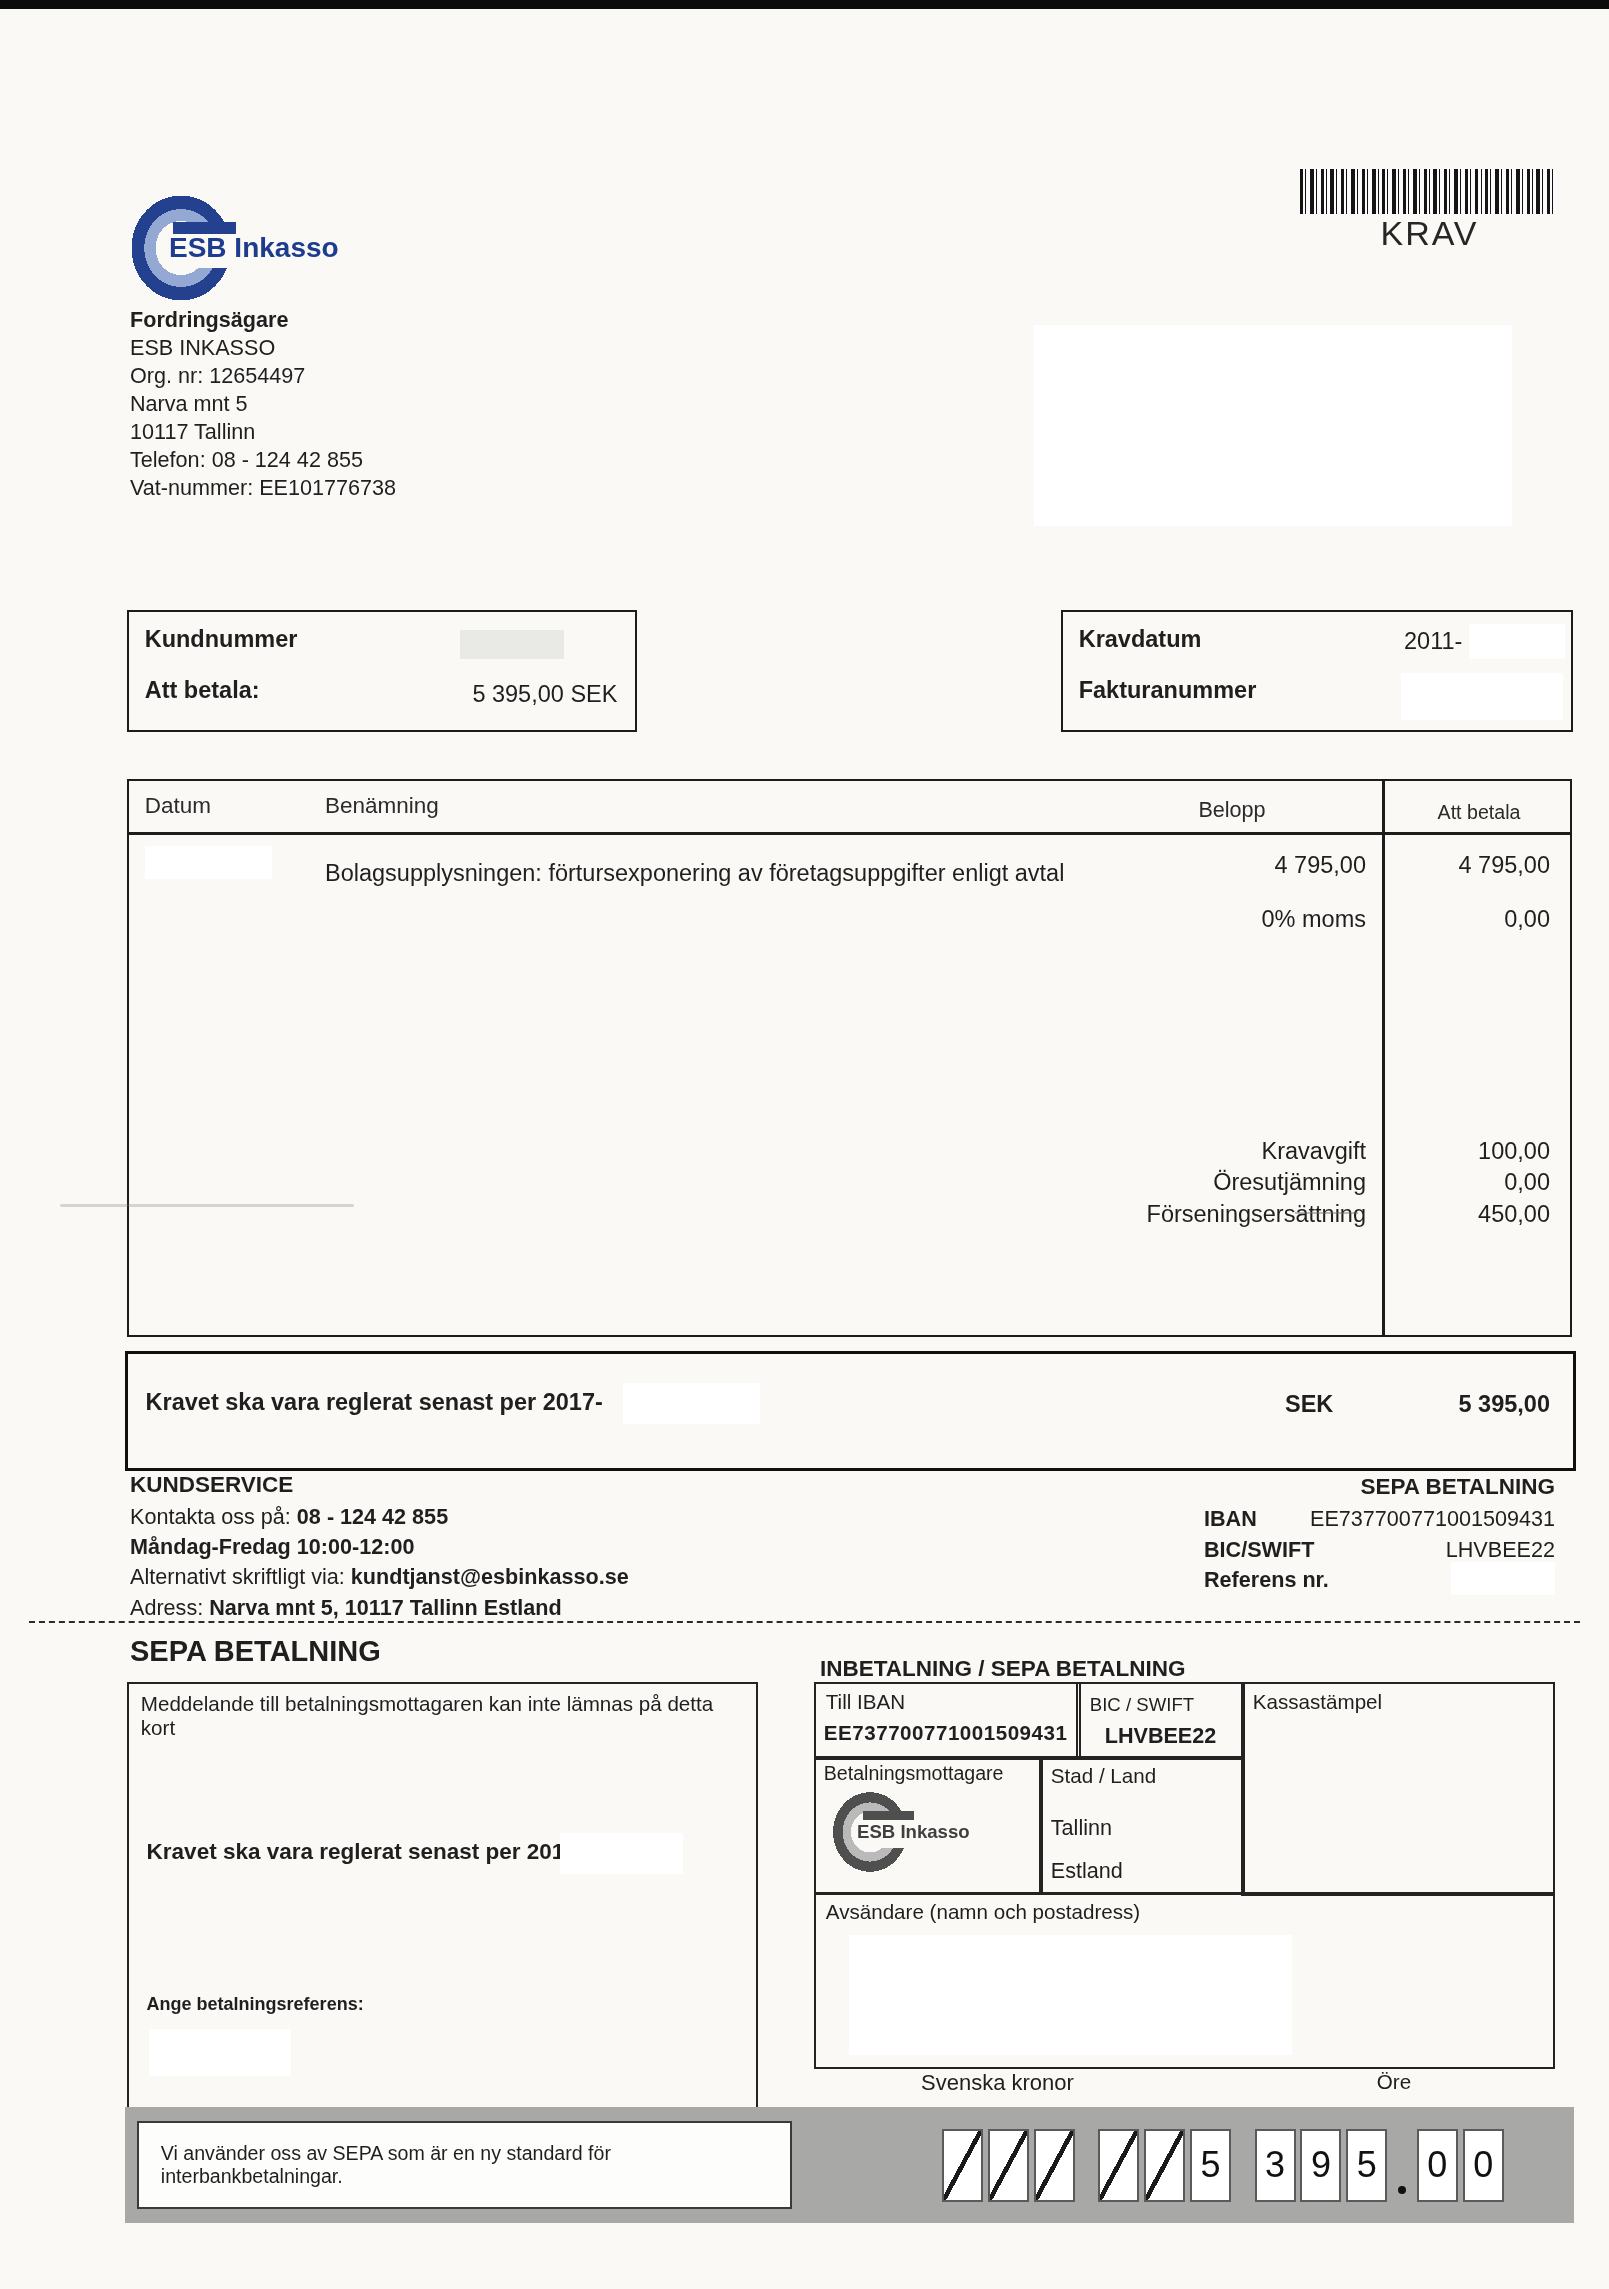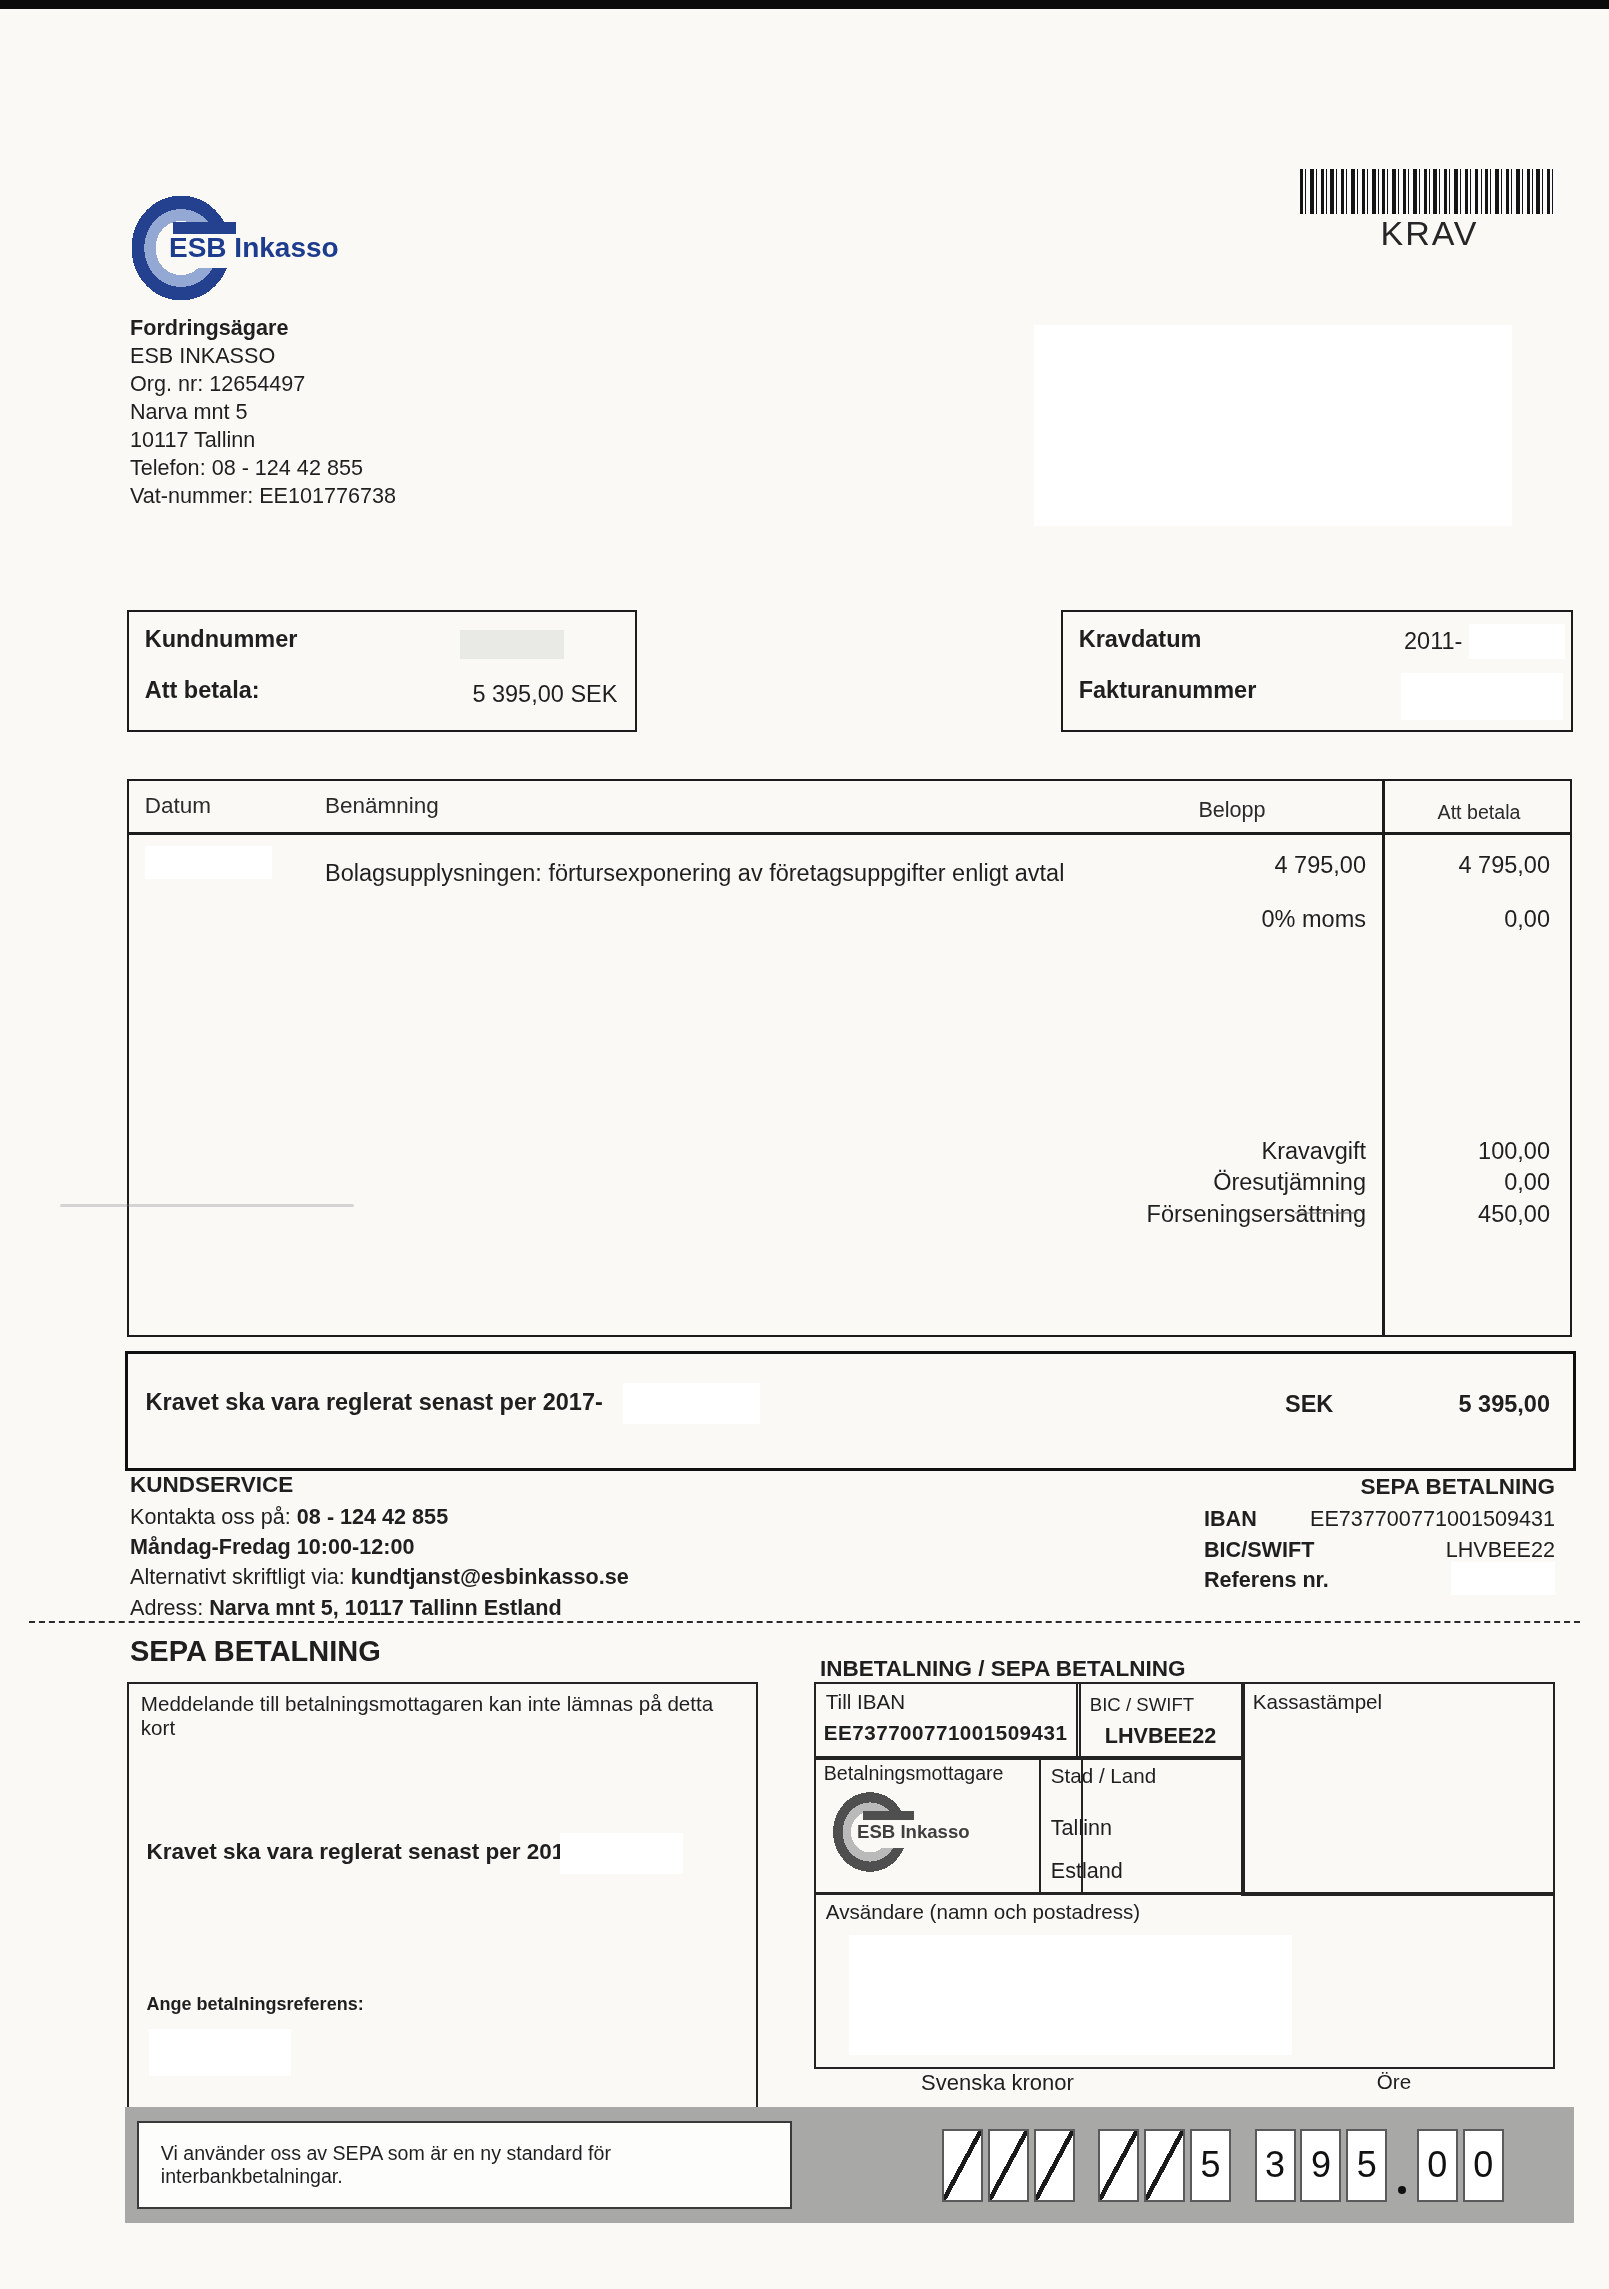--- a/index.html
+++ b/index.html
@@ -11,21 +11,21 @@
   .top-strip{position:absolute;left:0;top:0;width:1609px;height:8.8px;background:#0b0b0b;}
 
   
   .logo-ring{position:absolute;left:130px;top:194px;width:102px;height:108px;border-radius:50%;
     background:radial-gradient(closest-side,rgba(0,0,0,0) 0 50%,#93a9d4 50% 72%,#24418f 72% 97%,rgba(0,0,0,0) 97%);}
   .logo-notch{position:absolute;left:186px;top:233px;width:57px;height:35px;background:#faf9f6;}
   .logo-bar{position:absolute;left:173px;top:222px;width:63px;height:11.8px;background:#24418f;}
   .logo-text{position:absolute;left:169px;top:232px;font-size:28px;font-weight:bold;color:#1e3c8e;}
 
   
-  .creditor{position:absolute;left:130px;top:314px;font-size:21.6px;line-height:28px;}
+  .creditor{position:absolute;left:130px;top:306px;font-size:21.6px;line-height:28px;}
   .creditor div{margin:0;}
 
   
   .barcode{position:absolute;left:1300px;top:169px;width:257px;height:45px;
     background:repeating-linear-gradient(90deg,#141414 0 2.9px,#fbfbfb 2.9px 4.9px,#141414 4.9px 5.9px,#fbfbfb 5.9px 9.8px,#141414 9.8px 13.7px,#fbfbfb 13.7px 15.7px,#141414 15.7px 16.7px,#fbfbfb 16.7px 20.6px);}
   .krav-label{position:absolute;left:1304px;top:214px;width:251px;text-align:center;
     font-size:34px;letter-spacing:2px;color:#262626;}
 
   .redact{position:absolute;background:#ffffff;}
   .recipient-redact{left:1034px;top:325px;width:478px;height:201px;}
@@ -93,21 +93,21 @@
   .sl-note{position:absolute;left:11.8px;top:7.8px;width:600px;font-size:20.6px;}
   .sl-due{position:absolute;left:17.6px;top:155px;font-size:22.5px;font-weight:bold;}
   .sl-due-redact{left:431px;top:149px;width:123px;height:41px;}
   .sl-ref{position:absolute;left:17.6px;top:310px;font-size:18px;font-weight:bold;}
   .sl-ref-redact{left:19.6px;top:345px;width:142px;height:47px;}
 
   .cell{position:absolute;border:2.9px solid #232323;}
   .c-iban{left:814px;top:1682px;width:263px;height:74px;}
   .c-bic{left:1076px;top:1682px;width:165px;height:74px;}
   .c-stamp{left:1241px;top:1682px;width:310px;height:210px;text-align:right;}
-  .c-payee{left:814px;top:1756px;width:225px;height:135px;padding-left:40px;}
+  .c-payee{left:814px;top:1756px;width:225px;height:135px;}
   .c-stad{left:1039px;top:1756px;width:202px;height:135px;}
   .c-sender{left:814px;top:1892px;width:737px;height:173px;}
   .cell-label{position:absolute;left:9.8px;top:5.9px;font-size:20.6px;}
   .ci-value{position:absolute;left:7.8px;top:37px;font-size:20.6px;font-weight:bold;letter-spacing:0.5px;}
   .cb-label{position:absolute;left:11.8px;top:9.8px;font-size:18.6px;}
   .cb-value{position:absolute;left:0;right:0;top:39px;text-align:center;font-size:21.6px;font-weight:bold;}
   .glogo-ring{position:absolute;left:15.7px;top:33px;width:76px;height:82px;border-radius:50%;
     background:radial-gradient(closest-side,rgba(0,0,0,0) 0 50%,#bababa 50% 72%,#4f4f4f 72% 97%,rgba(0,0,0,0) 97%);}
   .glogo-notch{position:absolute;left:57px;top:61px;width:47px;height:29px;background:#faf9f6;}
   .glogo-bar{position:absolute;left:47px;top:53px;width:51px;height:8.8px;background:#4f4f4f;}

